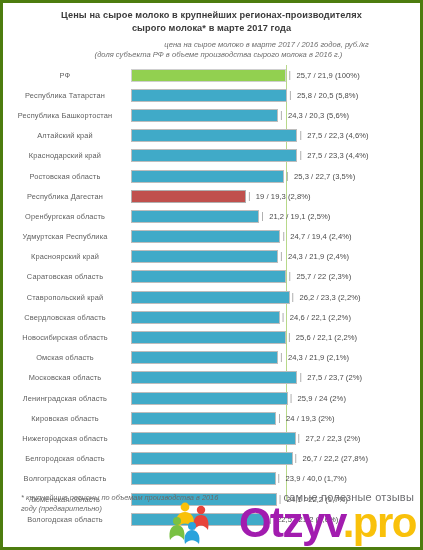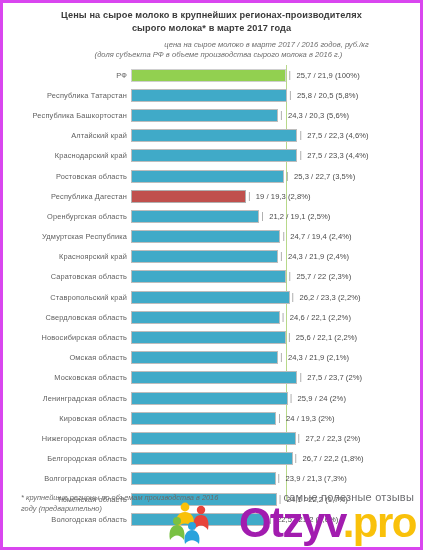--- a/index.html
+++ b/index.html
@@ -5,21 +5,21 @@
   html, body {
     margin: 0;
     padding: 0;
     background: #ffffff;
   }
   #page {
     position: relative;
     width: 423px;
     height: 550px;
     background: #ffffff;
-    border: 3px solid #d946ef;
+    border: 3px solid #4d7c0f;
     box-sizing: border-box;
     overflow: hidden;
     font-family: "Liberation Sans", sans-serif;
   }
   .title-block {
     padding: 6px 12px 0 12px;
     text-align: center;
   }
   .title-line {
     font-size: 9.2px;
@@ -56,21 +56,21 @@
   }
   .row {
     position: relative;
     height: 20.2px;
     display: flex;
     align-items: center;
   }
   .row-label {
     width: 128px;
     flex: 0 0 128px;
-    text-align: right;
+    text-align: center;
     padding-right: 4px;
     box-sizing: border-box;
     font-size: 7.4px;
     color: #5e5e5e;
     white-space: nowrap;
     letter-spacing: 0.15px;
   }
   .bar-area {
     position: relative;
     flex: 1 1 auto;
@@ -306,28 +306,28 @@
         <div class="row-label">Нижегородская область</div>
         <div class="bar-area">
           <div class="bar" style="width: 164.56px;"></div>
           <div class="bar-value"><span class="bullet">▏</span><span>27,2 / 22,3 (2%)</span></div>
         </div>
       </div>
       <div class="row">
         <div class="row-label">Белгородская область</div>
         <div class="bar-area">
           <div class="bar" style="width: 161.535px;"></div>
-          <div class="bar-value"><span class="bullet">▏</span><span>26,7 / 22,2 (1,8%)</span></div>
+          <div class="bar-value"><span class="bullet">▏</span><span>26,7 / 22,2 (27,8%)</span></div>
         </div>
       </div>
       <div class="row">
         <div class="row-label">Волгоградская область</div>
         <div class="bar-area">
           <div class="bar" style="width: 144.595px;"></div>
-          <div class="bar-value"><span class="bullet">▏</span><span>23,9 / 21,3 (7,3%)</span></div>
+          <div class="bar-value"><span class="bullet">▏</span><span>23,9 / 40,0 (1,7%)</span></div>
         </div>
       </div>
       <div class="row">
         <div class="row-label">Тюменская область</div>
         <div class="bar-area">
           <div class="bar" style="width: 145.805px;"></div>
           <div class="bar-value"><span class="bullet">▏</span><span>24,1 / 22,2 (1,7%)</span></div>
         </div>
       </div>
       <div class="row">

